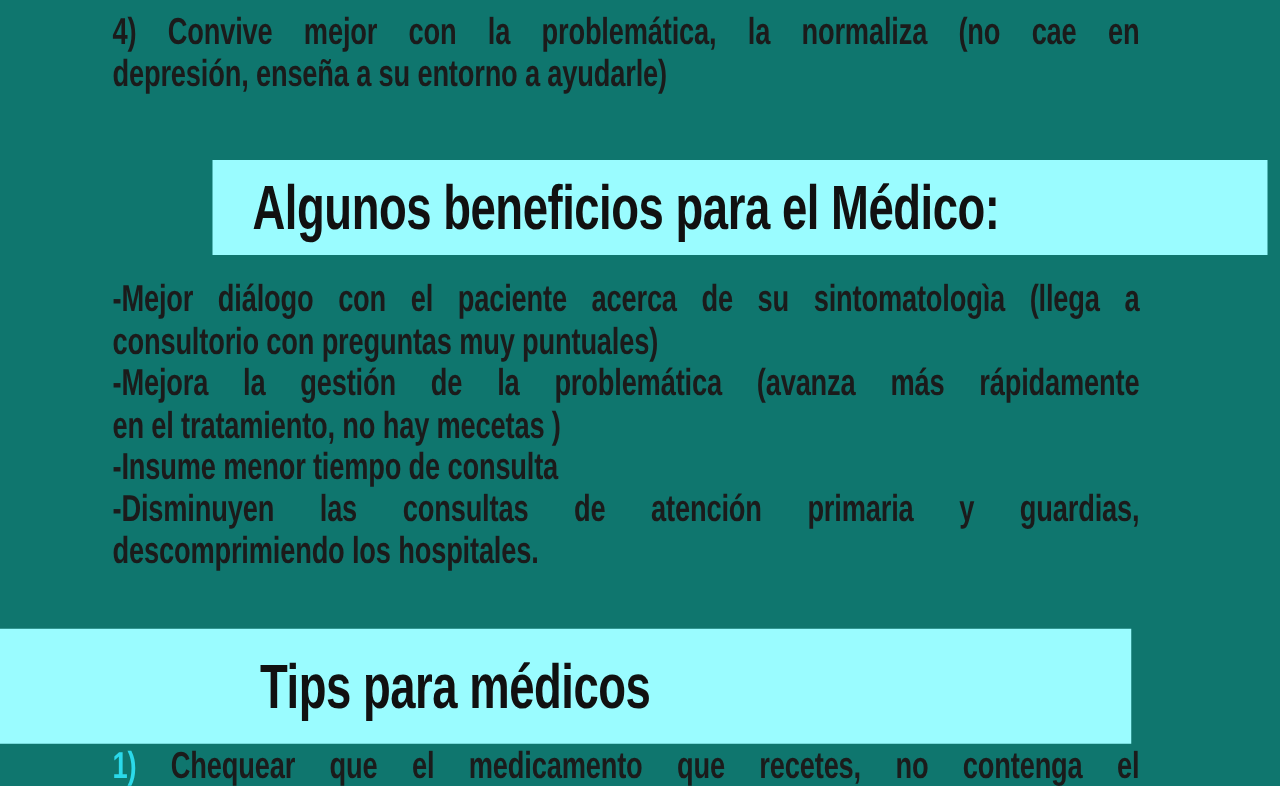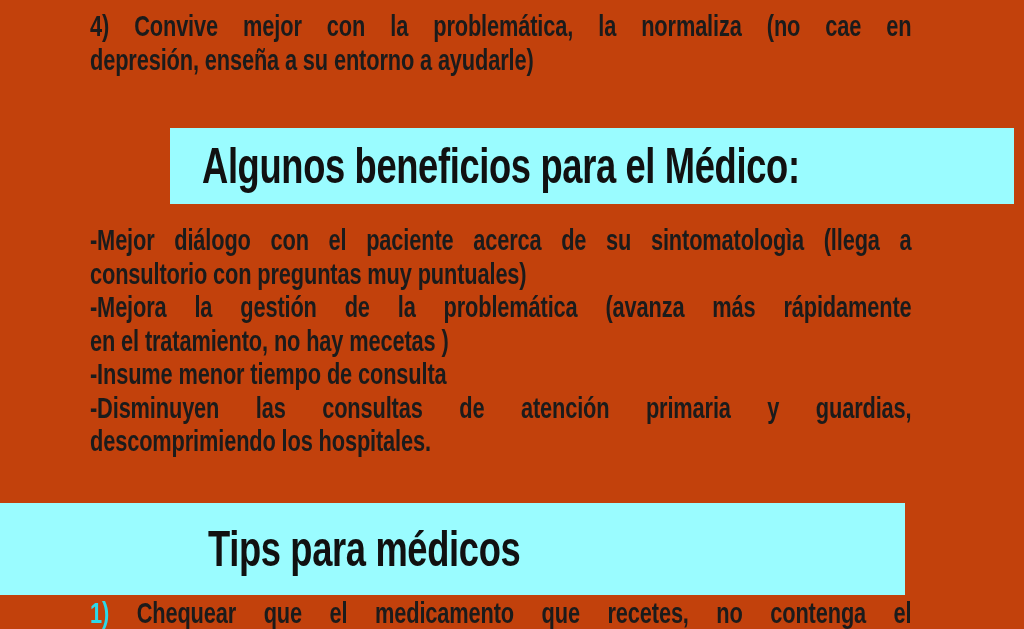--- a/index.html
+++ b/index.html
@@ -5,21 +5,21 @@
   html, body {
     margin: 0;
     padding: 0;
     background: #ffffff;
   }
   .page {
     position: relative;
     width: 1024px;
     height: 629px;
     overflow: hidden;
-    background: #c2410c;
+    background: #0f766e;
     color: #1b1b1b;
     font-family: "Liberation Sans", "DejaVu Sans", sans-serif;
   }
   
   .condense {
     width: 1130px;
     transform: scaleX(0.727);
     transform-origin: 0 0;
   }
   .line {

